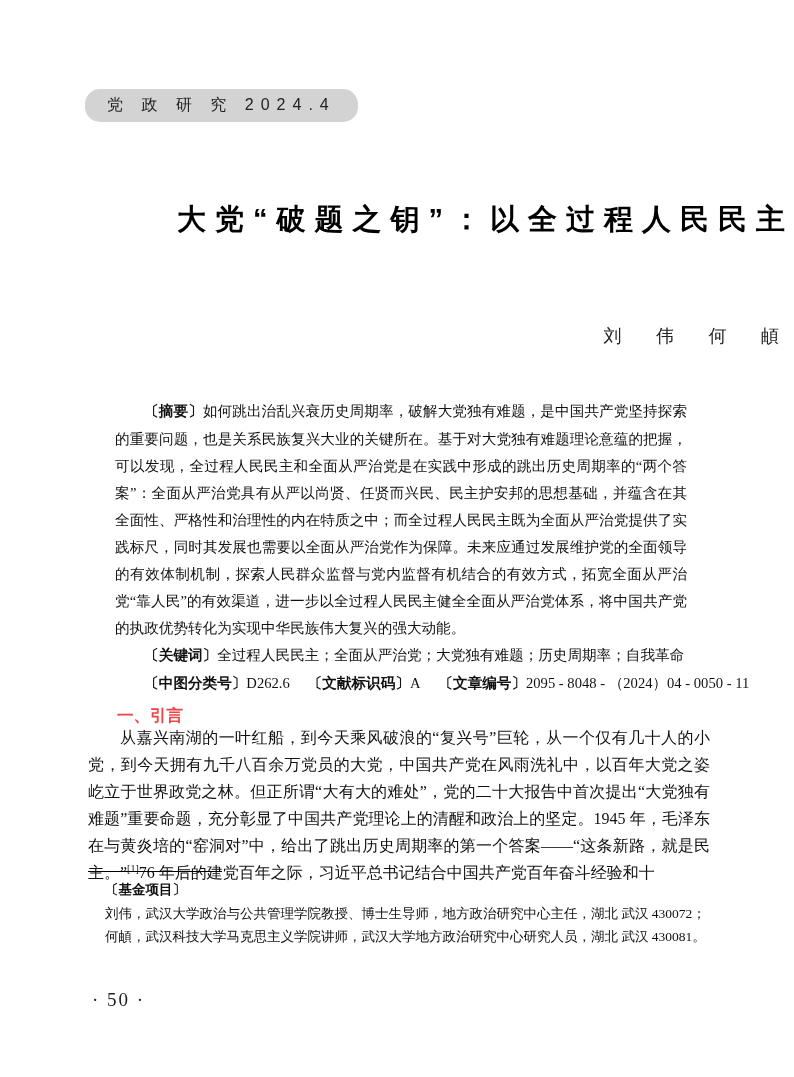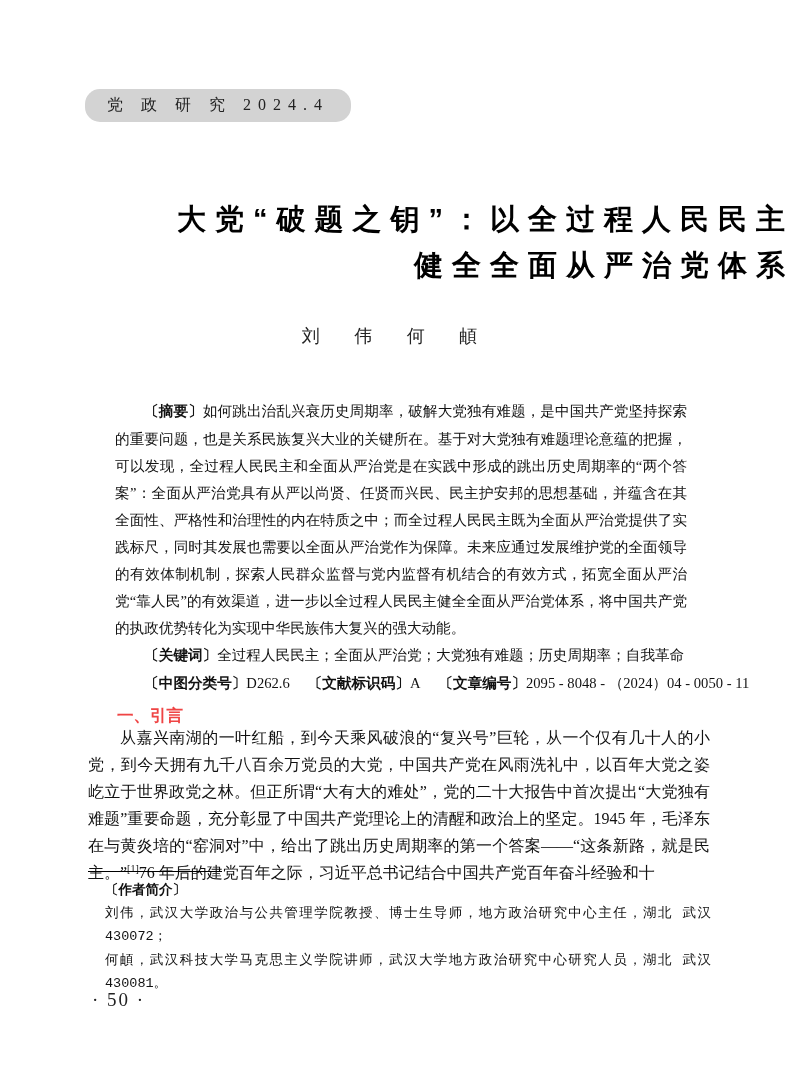--- a/index.html
+++ b/index.html
@@ -13,21 +13,21 @@
     font-family: "Liberation Serif", "DejaVu Serif", serif;
     color: #1a1a1a;
     overflow: hidden;
   }
   .journal-badge {
     position: absolute;
     left: 85px;
     top: 89px;
     background: #d3d3d3;
     padding: 6px 22px 6px 22px;
-    font-family: Liberation Serif, serif;
+    font-family: Liberation Sans, sans-serif;
     font-size: 16px;
     letter-spacing: 7px;
     color: #222;
     white-space: nowrap;
     border-radius: 15px;
   }
   .title-block {
     position: absolute;
     left: 0;
     top: 196px;
@@ -38,21 +38,21 @@
     font-size: 29px;
     line-height: 46px;
     letter-spacing: 9px;
     color: #000;
   }
   .authors {
     position: absolute;
     left: 0;
     top: 324px;
     width: 100%;
-    text-align: center;
+    text-align: right;
     font-size: 18px;
     letter-spacing: 15px;
     color: #222;
   }
   .front-matter {
     position: absolute;
     left: 115px;
     top: 398px;
     width: 572px;
     font-size: 14.6px;
@@ -111,40 +111,39 @@
     color: #111;
   }
   .fn-row { display: flex; }
   .fn-label {
     flex: 0 0 86px;
     font-family: "Liberation Sans", "DejaVu Sans", sans-serif;
     font-weight: bold;
     white-space: nowrap;
   }
   .fn-content { flex: 1; }
-  .fn-content .fn-item { text-align: justify; font-family: Liberation Mono, monospace; }
+  .fn-content .fn-item { text-align: justify; }
   .page-number {
     position: absolute;
     left: 92px;
     top: 989px;
     font-size: 19px;
     letter-spacing: 2px;
     color: #222;
   }
 </style>
 </head>
 <body>
 
 <div class="page">
 
   <div class="journal-badge">党 政 研 究  2024.4</div>
 
   <div class="title-block">
     <div>大党“破题之钥”：以全过程人民民主</div>
-    <div>健全全面从严治党体系</div>
   </div>
 
   <div class="authors">刘  伟  何  頔</div>
 
   <div class="front-matter">
     <div class="para">
       <span class="label-hei">〔摘要〕</span><span>如何跳出治乱兴衰历史周期率，破解大党独有难题，是中国共产党坚持探索的重要问题，也是关系民族复兴大业的关键所在。基于对大党独有难题理论意蕴的把握，可以发现，全过程人民民主和全面从严治党是在实践中形成的跳出历史周期率的“两个答案”：全面从严治党具有从严以尚贤、任贤而兴民、民主护安邦的思想基础，并蕴含在其全面性、严格性和治理性的内在特质之中；而全过程人民民主既为全面从严治党提供了实践标尺，同时其发展也需要以全面从严治党作为保障。未来应通过发展维护党的全面领导的有效体制机制，探索人民群众监督与党内监督有机结合的有效方式，拓宽全面从严治党“靠人民”的有效渠道，进一步以全过程人民民主健全全面从严治党体系，将中国共产党的执政优势转化为实现中华民族伟大复兴的强大动能。</span>
     </div>
     <div class="kw-line">
       <span class="label-hei">〔关键词〕</span><span>全过程人民民主；全面从严治党；大党独有难题；历史周期率；自我革命</span>
@@ -159,21 +158,21 @@
   <div class="body-text">
     <div class="para">
       <span>从嘉兴南湖的一叶红船，到今天乘风破浪的“复兴号”巨轮，从一个仅有几十人的小党，到今天拥有九千八百余万党员的大党，中国共产党在风雨洗礼中，以百年大党之姿屹立于世界政党之林。但正所谓“大有大的难处”，党的二十大报告中首次提出“大党独有难题”重要命题，充分彰显了中国共产党理论上的清醒和政治上的坚定。1945 年，毛泽东在与黄炎培的“窑洞对”中，给出了跳出历史周期率的第一个答案——“这条新路，就是民主。”</span><sup>[1]</sup><span>76 年后的建党百年之际，习近平总书记结合中国共产党百年奋斗经验和十</span>
     </div>
   </div>
 
   <div class="footnote-rule"></div>
 
   <div class="footnotes">
     <div class="fn-row">
-      <div class="fn-label">〔作者简介〕</div>
+      <div class="fn-label">〔基金项目〕</div>
     </div>
     <div class="fn-row">
       <div class="fn-content">
         <div class="fn-item">刘伟，武汉大学政治与公共管理学院教授、博士生导师，地方政治研究中心主任，湖北  武汉  430072；</div>
         <div class="fn-item">何頔，武汉科技大学马克思主义学院讲师，武汉大学地方政治研究中心研究人员，湖北  武汉  430081。</div>
       </div>
     </div>
   </div>
 
   <div class="page-number">· 50 ·</div>

